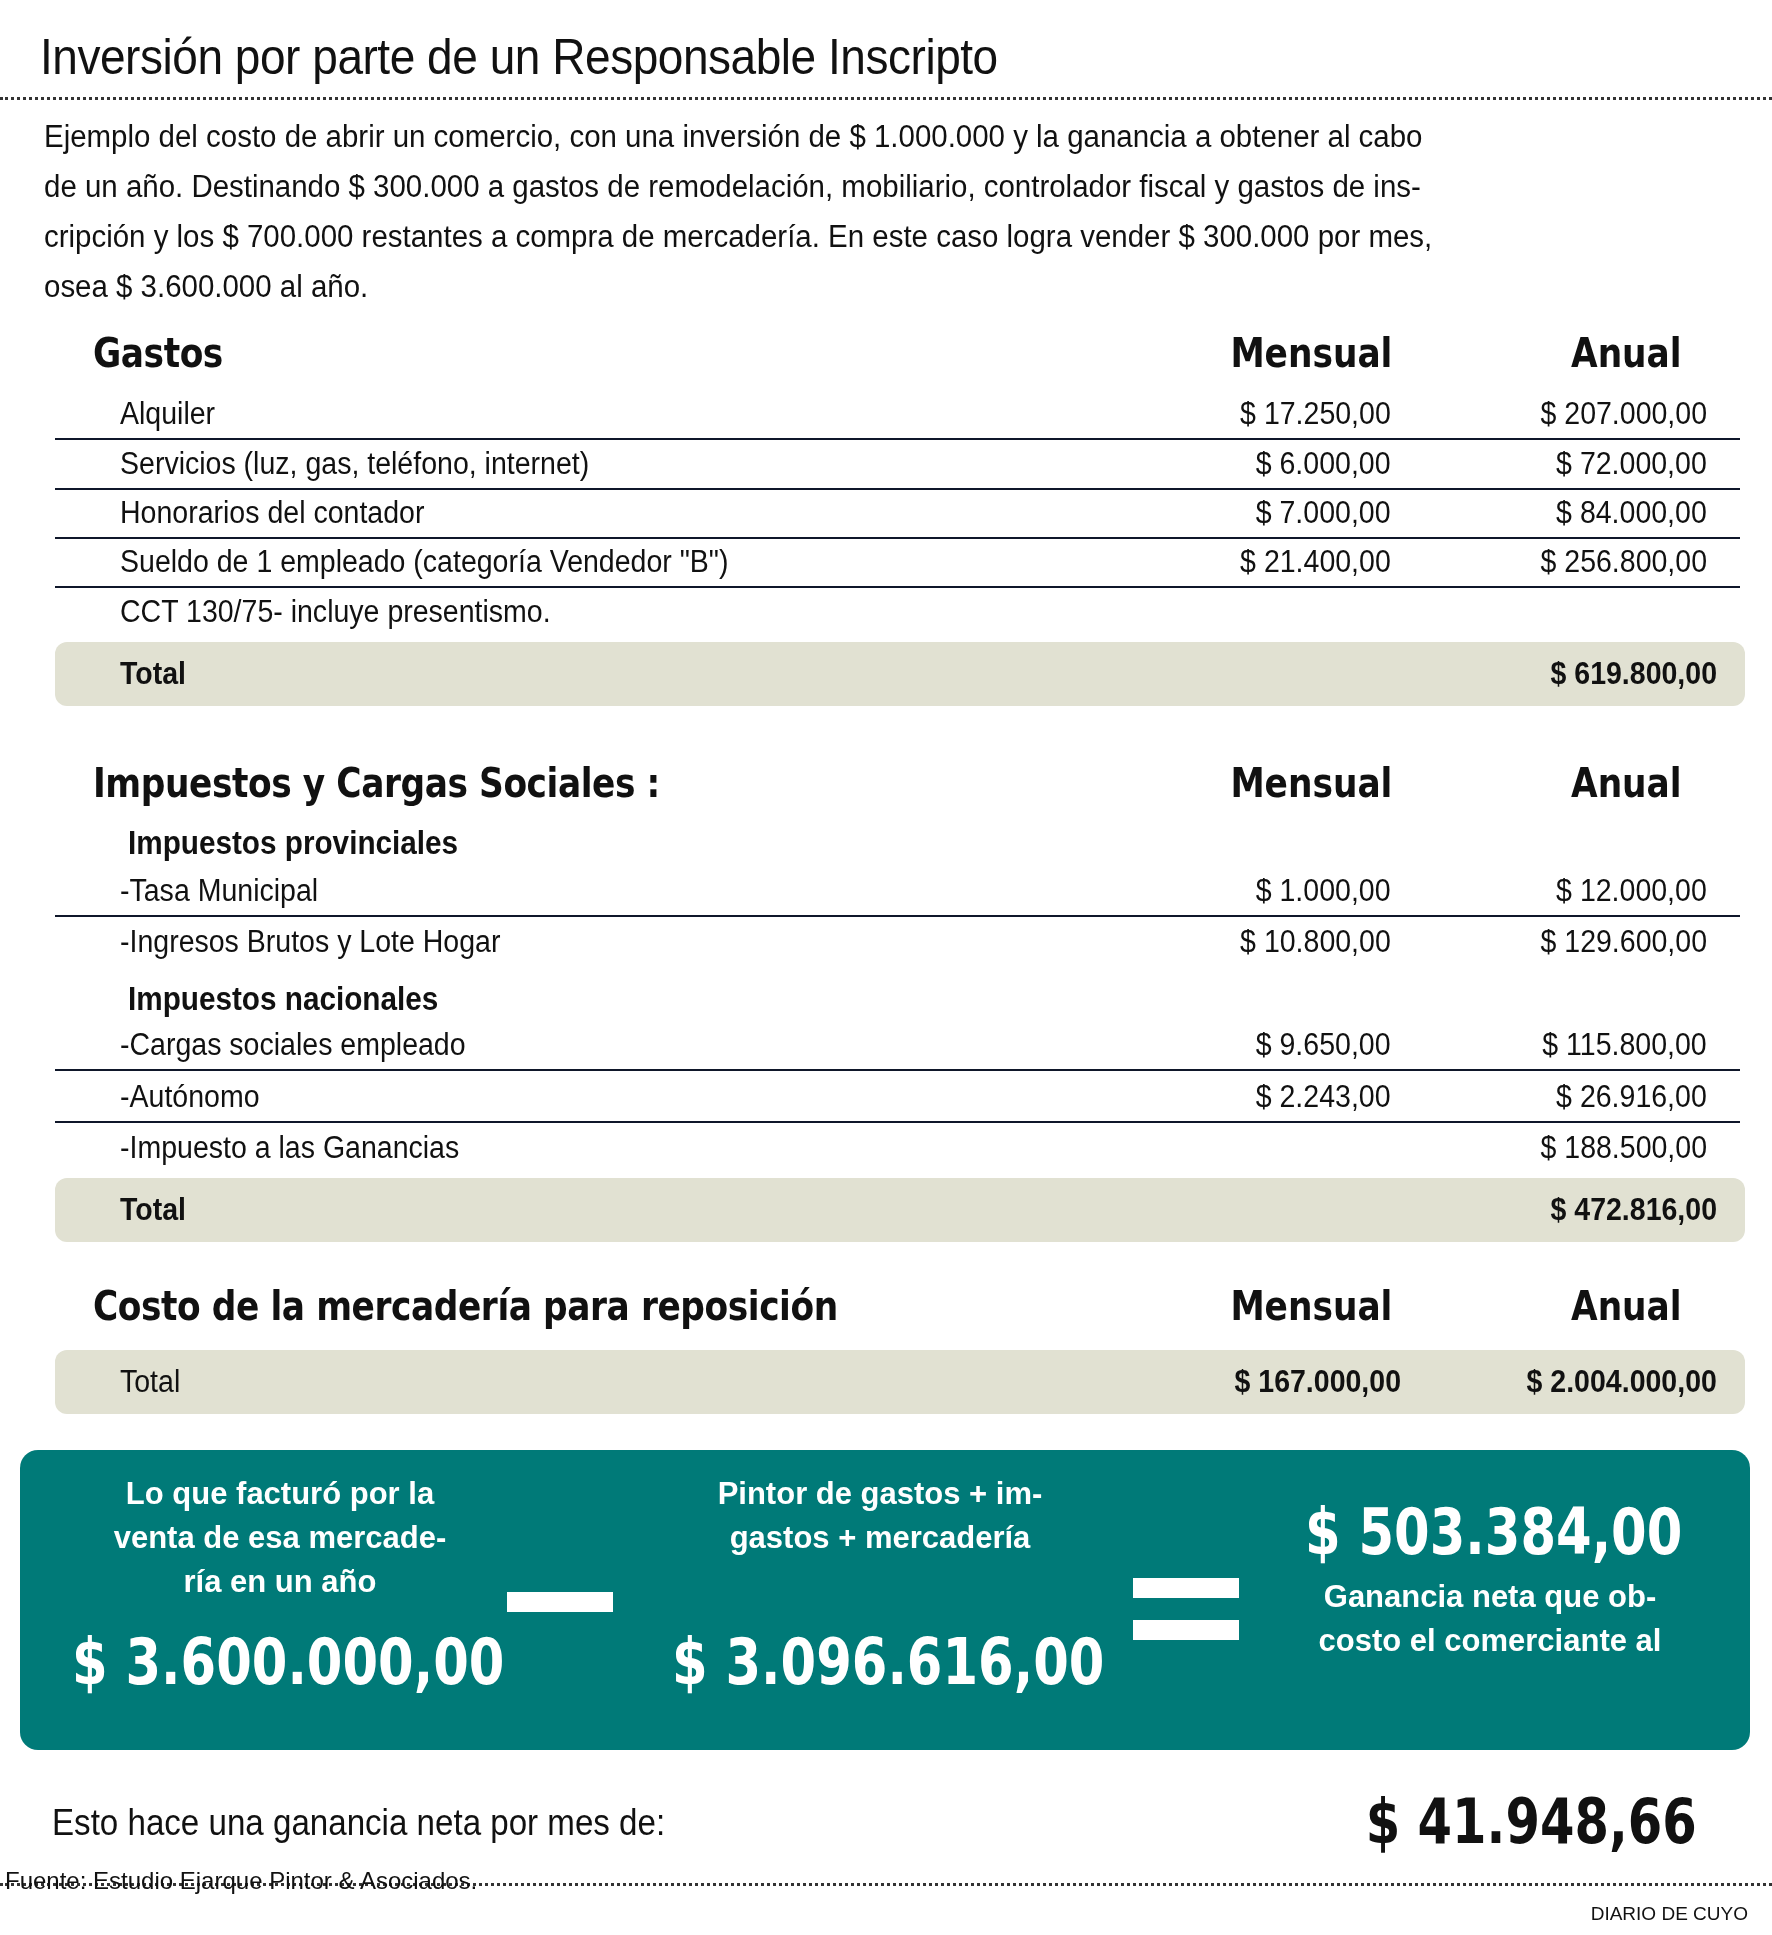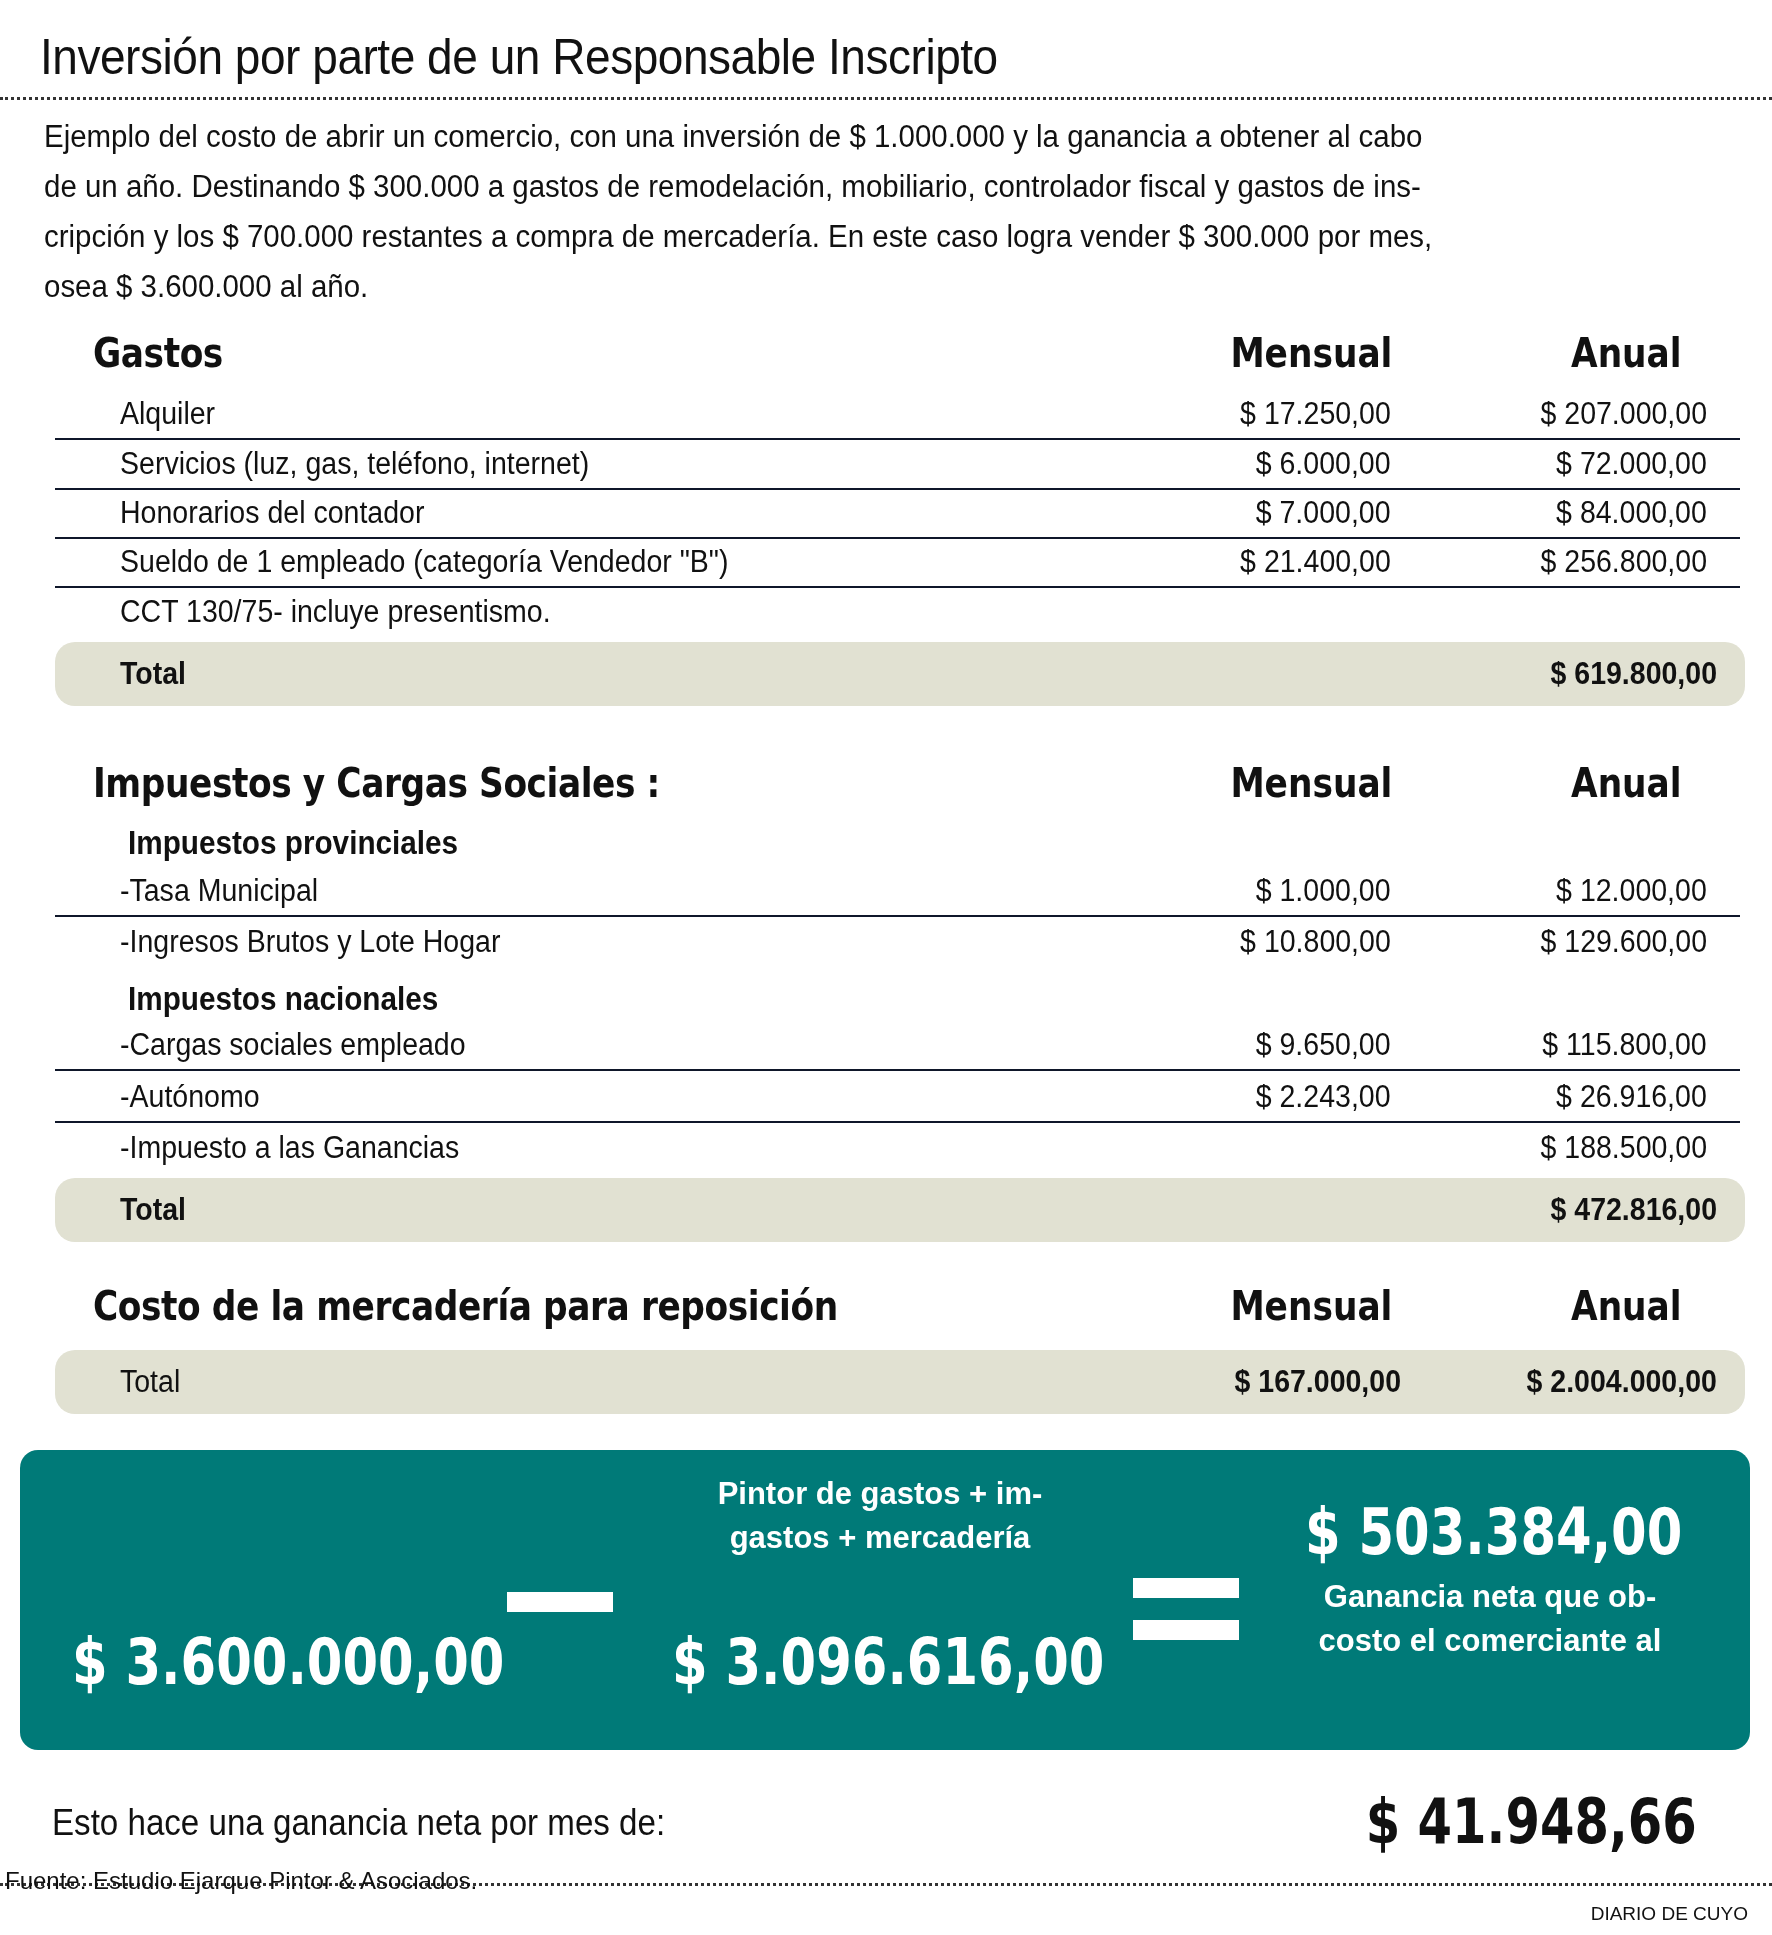--- a/index.html
+++ b/index.html
@@ -23,21 +23,21 @@
   .row { left: 55px; width: 1685px; height: 50px; }
   .row.lined { border-bottom: 2px solid #0f172a; }
   .row .lbl { position: absolute; left: 65px; top: 8px; font-size: 31px; white-space: nowrap;
               transform: scaleX(0.92); transform-origin: left top; }
   .row .m { position: absolute; right: 349px; top: 8px; font-size: 31px; white-space: nowrap;
             transform: scaleX(0.92); transform-origin: right top; }
   .row .a { position: absolute; right: 33px; top: 8px; font-size: 31px; white-space: nowrap;
             transform: scaleX(0.92); transform-origin: right top; }
   .subhead { font-size: 33px; font-weight: bold; white-space: nowrap; transform: scaleX(0.9); transform-origin: left top; }
 
-  .total-bar { left: 55px; width: 1690px; height: 64px; background: #e1e1d2; border-radius: 20px; }
+  .total-bar { left: 55px; width: 1690px; height: 64px; background: #e1e1d2; border-radius: 12px; }
   .total-bar .lbl { position: absolute; left: 65px; top: 14px; font-size: 31px; font-weight: bold;
                     transform: scaleX(0.92); transform-origin: left top; }
   .total-bar .m { position: absolute; right: 344px; top: 14px; font-size: 31px; font-weight: bold; white-space: nowrap;
                   transform: scaleX(0.92); transform-origin: right top; }
   .total-bar .a { position: absolute; right: 28px; top: 14px; font-size: 31px; font-weight: bold; white-space: nowrap;
                   transform: scaleX(0.92); transform-origin: right top; }
   .total-bar .lbl.normal { font-weight: normal; }
 
   .teal { left: 20px; top: 1450px; width: 1730px; height: 300px; background: #007a78; border-radius: 18px; color: #fff; }
   .teal .cap { position: absolute; text-align: center; font-weight: bold; font-size: 31px; line-height: 44px; }
@@ -141,20 +141,25 @@
 <div class="abs col-head col-m" style="top:1283px;">Mensual</div>
 <div class="abs col-head col-a" style="top:1283px;">Anual</div>
 
 <div class="abs total-bar" style="top:1350px;">
   <span class="lbl normal">Total</span>
   <span class="m">$ 167.000,00</span>
   <span class="a">$ 2.004.000,00</span>
 </div>
 
 <div class="abs teal">
+  <div class="cap" style="left:30px; top:22px; width:460px;">
+    <div>Lo que facturó por la</div>
+    <div>venta de esa mercade-</div>
+    <div>ría en un año</div>
+  </div>
   <div class="big" style="left:0px; top:175px; width:520px;">$ 3.600.000,00</div>
 
   <div class="minus"></div>
 
   <div class="cap" style="left:630px; top:22px; width:460px;">
     <div>Pintor de gastos + im-</div>
     <div>gastos + mercadería</div>
   </div>
   <div class="big" style="left:600px; top:175px; width:520px;">$ 3.096.616,00</div>
 

